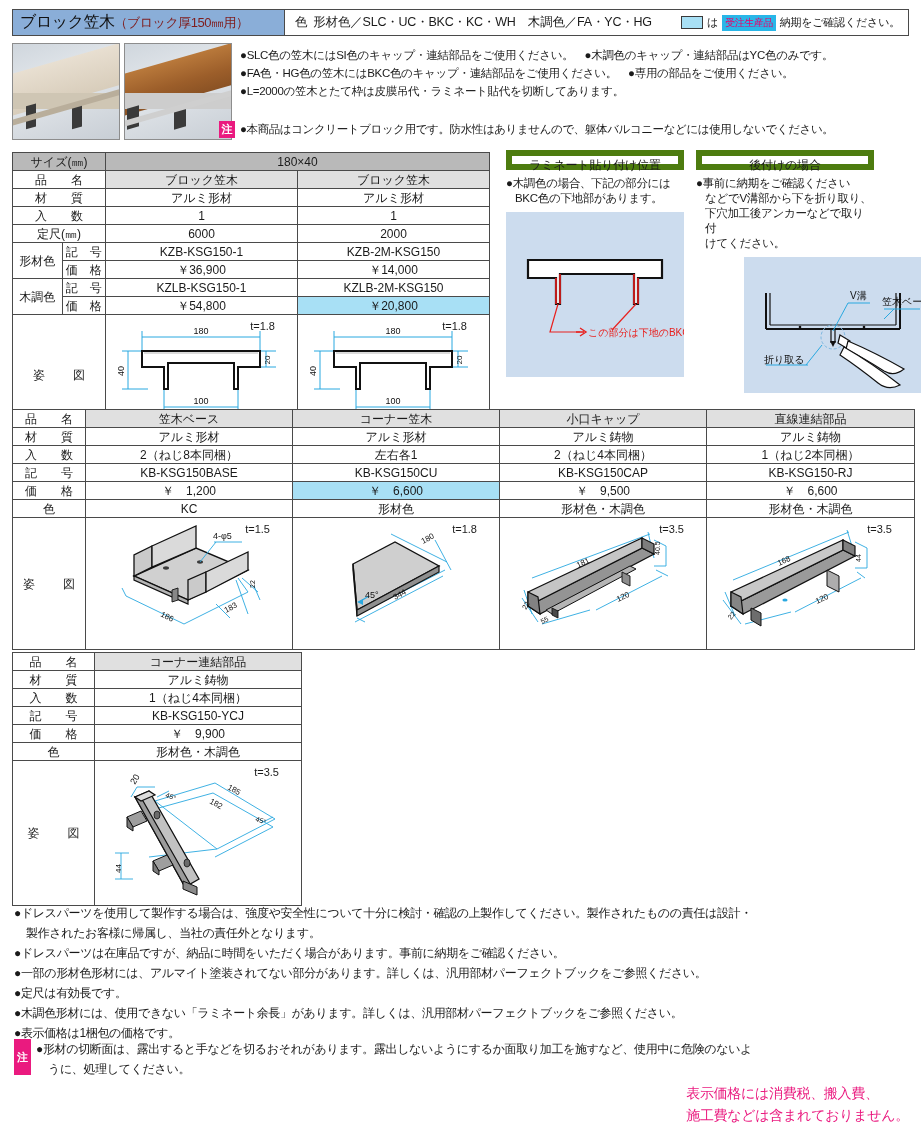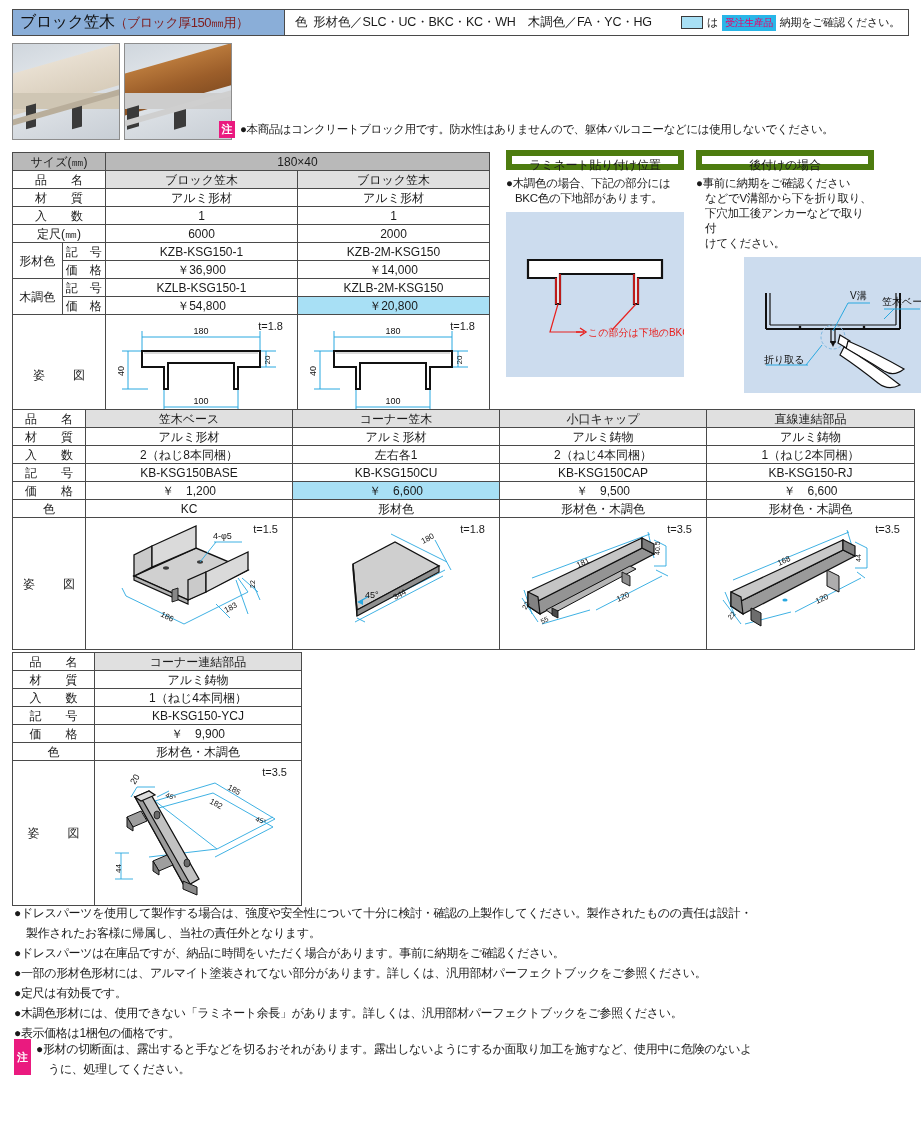--- a/index.html
+++ b/index.html
@@ -100,21 +100,21 @@
     white-space: nowrap;
     font-weight: normal;
   }
   .hdr-dark { background: #b9b9b9; font-weight: bold; }
   .hdr-lite { background: #e0e0e0; }
   .lbl-cell { background: #fff; letter-spacing: 6px; text-indent: 6px; }
   .lbl-plain { background: #fff; }
   .price { font-weight: bold; letter-spacing: 0px; }
   .hl-blue { background: #a8e0f5; }
   .draw-cell { height: 120px; vertical-align: top; position: relative; padding: 0; }
-  .t-label { position:absolute; right:14px; top:3px; font-size: 11px; }
+  .t-label { position:absolute; right:22px; top:3px; font-size: 11px; }
   .spacer-lbl { letter-spacing: 8px; text-indent: 8px; }
 
   
   .info-box { position: absolute; }
   .info-title {
     border: 6px solid #4d7c0f; text-align: center;
     font-size: 12px; height: 20px; line-height: 18px; background:#fff;
     letter-spacing: -0.2px;
   }
   .info-desc { font-size: 11.5px; line-height: 15px; margin-top: 6px; letter-spacing: -0.3px; }
@@ -165,20 +165,25 @@
     <div style="position:absolute;left:-10%;top:62%;width:130%;height:6%;background:#b9ae9b;transform:skewY(-16deg);"></div>
   </div>
   <div class="photo photo2">
     <div class="ph-top wood"></div>
     <div class="ph-face wood"></div>
     <div class="ph-leg" style="left:2%;top:66%;width:11%;height:22%;"></div>
     <div class="ph-leg" style="left:46%;top:66%;width:11%;height:22%;"></div>
     <div style="position:absolute;left:-10%;top:63%;width:130%;height:6%;background:#cfcfcf;transform:skewY(-16deg);"></div>
   </div>
 
+  <div class="bullets">
+    <div class="bullet-line">●SLC色の笠木にはSI色のキャップ・連結部品をご使用ください。　●木調色のキャップ・連結部品はYC色のみです。</div>
+    <div class="bullet-line">●FA色・HG色の笠木にはBKC色のキャップ・連結部品をご使用ください。　●専用の部品をご使用ください。</div>
+    <div class="bullet-line">●L=2000の笠木とたて枠は皮膜吊代・ラミネート貼代を切断してあります。</div>
+  </div>
 
   <div class="note-row">
     <div class="note-mark">注</div>
     <div class="note-text">●本商品はコンクリートブロック用です。防水性はありませんので、躯体バルコニーなどには使用しないでください。</div>
   </div>
 
   <table class="spec" style="left:12px; top:152px; width:478px;">
     <colgroup>
         <col style="width:58px">
         <col style="width:46px">
@@ -585,14 +590,18 @@
   </div>
 
   <div class="foot-note">
     <div class="note-mark">注</div>
     <div class="foot-note-text">
       <span>●形材の切断面は、露出すると手などを切るおそれがあります。露出しないようにするか面取り加工を施すなど、使用中に危険のないよ</span>
       <span style="display:block;padding-left:12px">うに、処理してください。</span>
     </div>
   </div>
 
+  <div class="pink-note">
+    <div>表示価格には消費税、搬入費、</div>
+    <div>施工費などは含まれておりません。</div>
+  </div>
 
 </div>
 
 </body></html>

